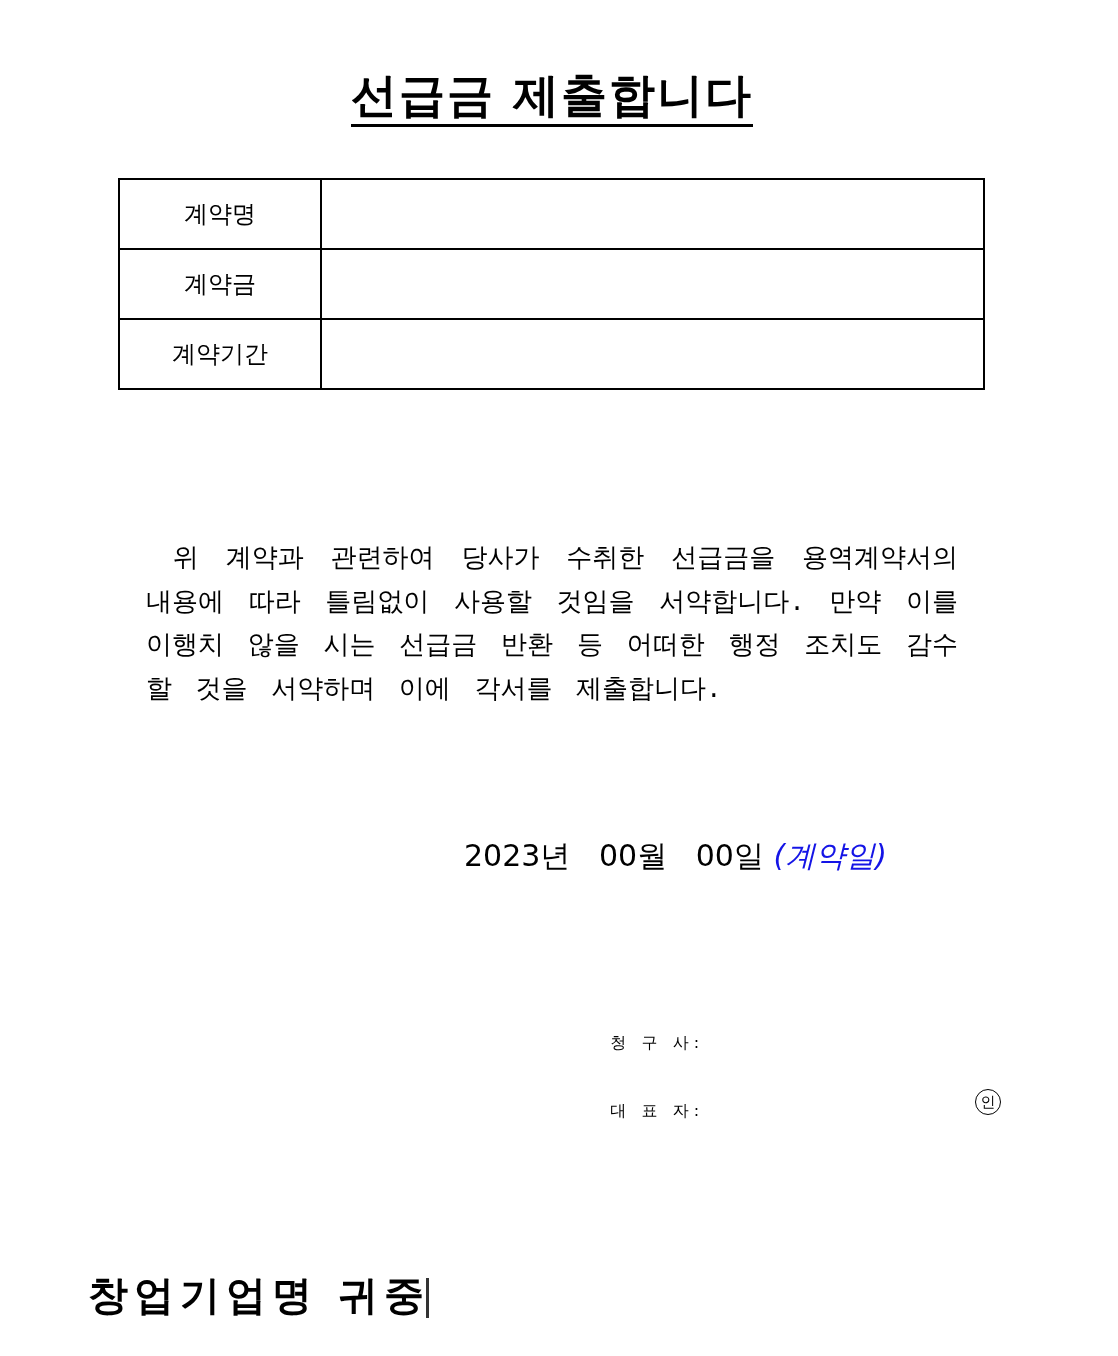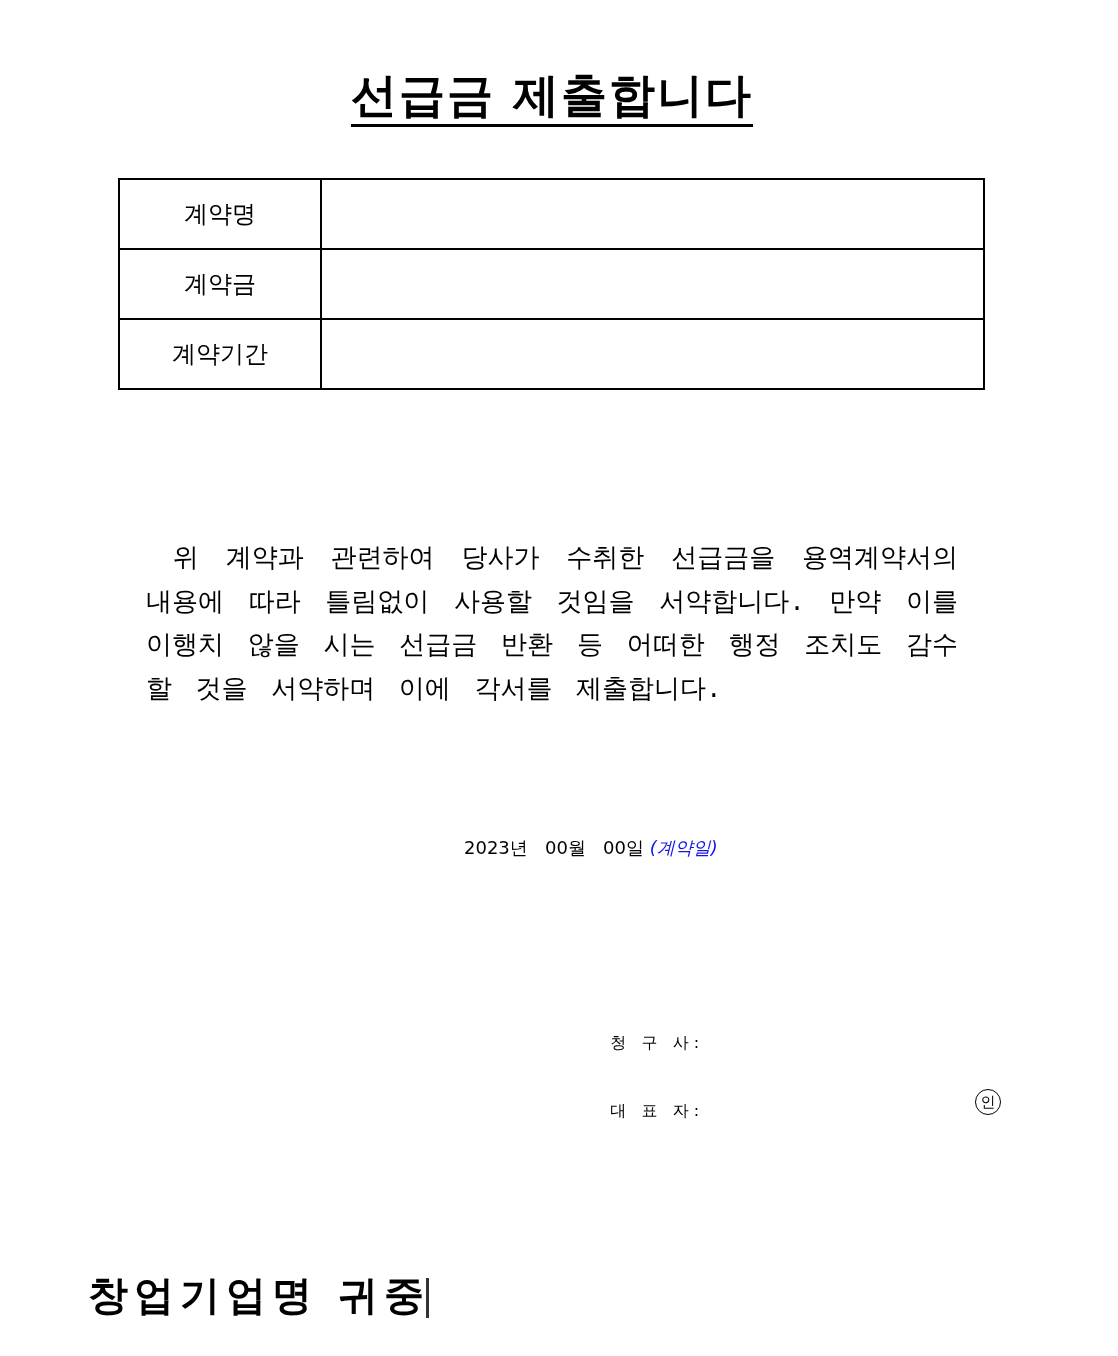--- a/index.html
+++ b/index.html
@@ -19,21 +19,21 @@
     table.info td { border: 2px solid #000; height: 68px; padding: 0; }
     table.info td.label { width: 200px; text-align: center; font-size: 24px; }
     table.info td.value { font-size: 24px; }
     .body-text {
       position: absolute; left: 146px; top: 538px; width: 812px;
       font-size: 26px; line-height: 43.5px; text-align: justify; text-align-last: left;
       word-spacing: 8px;
       font-family: Liberation Mono, monospace;
     }
     .date-line {
-      position: absolute; left: 464px; top: 836px; font-size: 18px; white-space: pre;
+      position: absolute; left: 464px; top: 836px; font-size: 30px; white-space: pre;
     }
     .date-line .note { color: #1414e6; font-style: italic; }
     .sign-row { position: absolute; left: 600px; font-size: 16px; white-space: pre; }
     .sign-row.r1 { top: 1014px; }
     .sign-row.r2 { top: 1082px; }
     .seal {
       position: absolute; left: 975px; top: 1089px; width: 24px; height: 24px;
       border: 1.5px solid #000; border-radius: 50%; font-size: 15px;
       line-height: 24px; text-align: center;
     }

